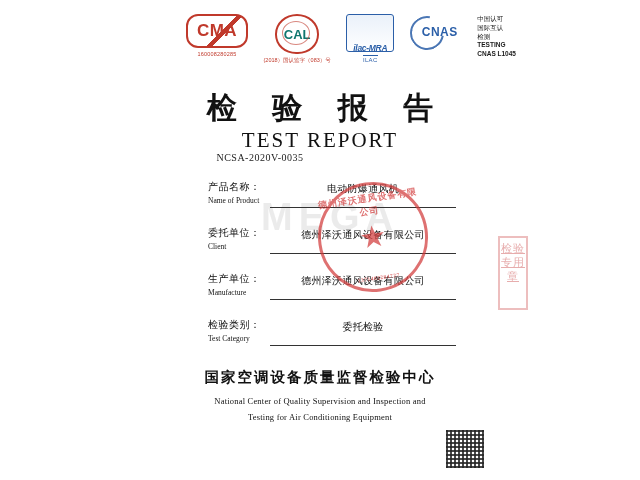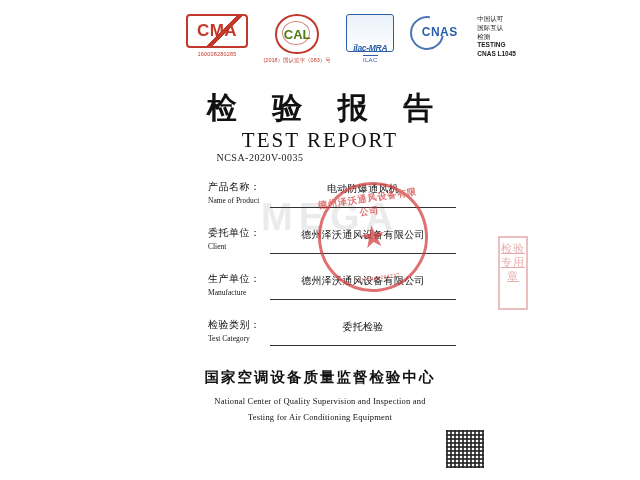--- a/index.html
+++ b/index.html
@@ -40,21 +40,21 @@
     display: flex;
     flex-direction: column;
     align-items: center;
   }
 
   
   .cma-mark {
     width: 58px;
     height: 30px;
     border: 2px solid #c0392b;
-    border-radius: 4px;
+    border-radius: 12px;
     color: #c0392b;
     font-family: "Liberation Sans", sans-serif;
     font-weight: bold;
     font-size: 17px;
     letter-spacing: 0.5px;
     display: flex;
     align-items: center;
     justify-content: center;
     background:
       linear-gradient(135deg, #ffffff 0%, #ffffff 55%, #c0392b 55%, #c0392b 62%, #ffffff 62%);
@@ -66,21 +66,21 @@
     color: #c0392b;
     letter-spacing: 0.2px;
   }
 
   
   .cal-mark {
     width: 40px;
     height: 36px;
     border: 2px solid #c0392b;
     border-radius: 50% 50% 48% 48%;
-    color: #4d7c0f;
+    color: #0f766e;
     display: flex;
     align-items: center;
     justify-content: center;
     font-family: "Liberation Sans", sans-serif;
     font-weight: bold;
     font-size: 13px;
     position: relative;
   }
   .cal-mark::before {
     content: "";

